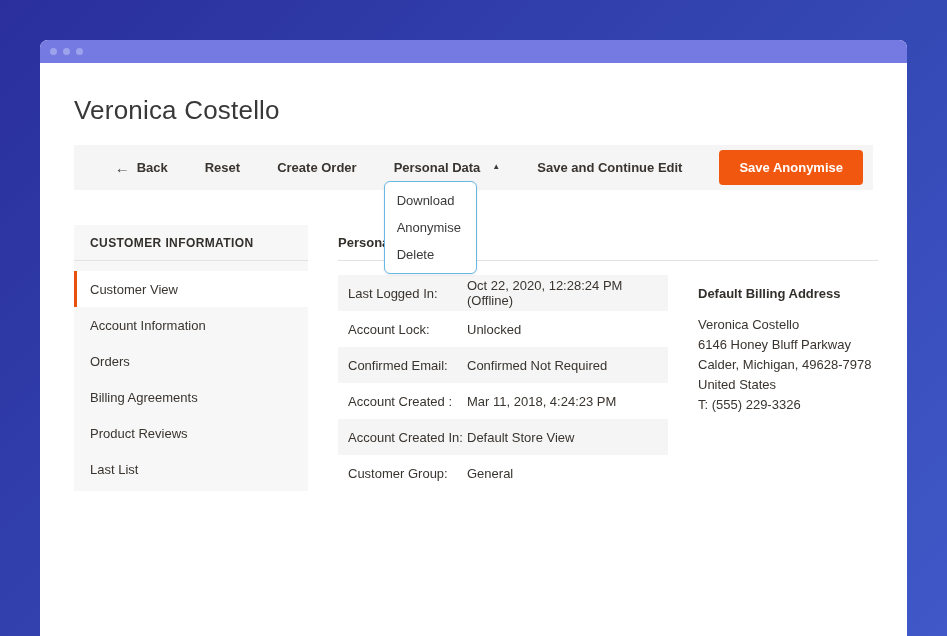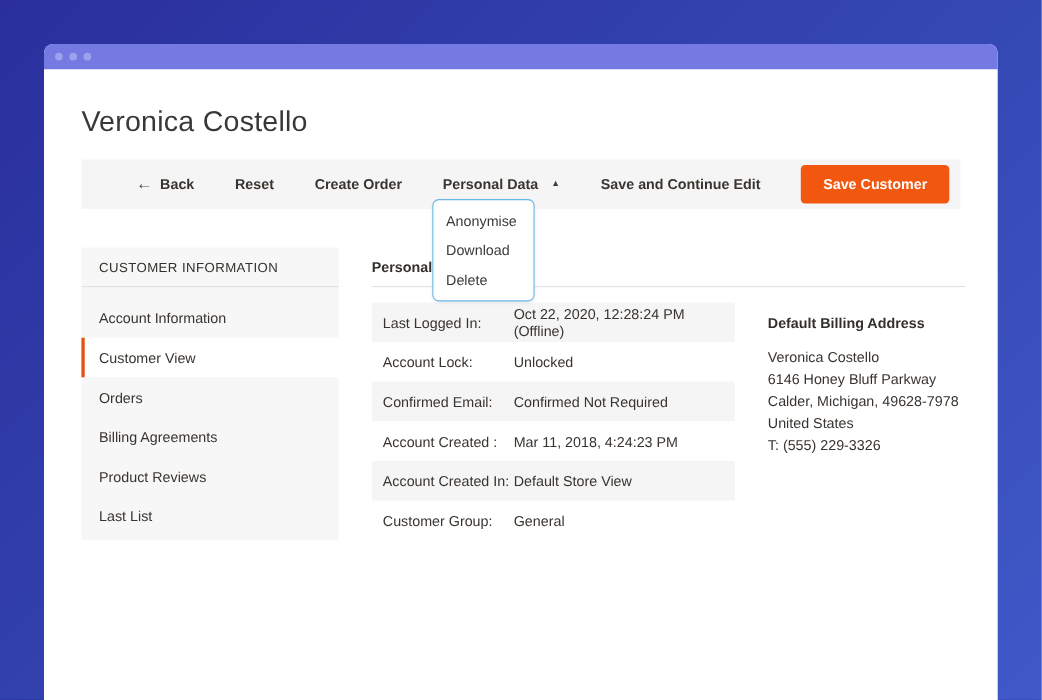--- a/index.html
+++ b/index.html
@@ -53,21 +53,21 @@
     background: #f2570f; color: #ffffff; border: none; border-radius: 4px;
     font-family: inherit; font-size: 13px; font-weight: 700;
     padding: 10px 20px; cursor: pointer;
   }
 
   
   .columns { display: flex; margin-top: 35px; }
   .sidebar { width: 234px; background: #f7f7f7; flex-shrink: 0; padding-bottom: 2px; }
   .sb-header {
     height: 36px; display: flex; align-items: center; padding-left: 16px;
-    font-size: 12px; font-weight: 400; color: #33302c; letter-spacing: 0.4px;
+    font-size: 12px; font-weight: 700; color: #33302c; letter-spacing: 0.4px;
     border-bottom: 1px solid #e2e2e2;
   }
   .sb-nav { padding-top: 10px; }
   .sb-item {
     height: 36px; display: flex; align-items: center; padding-left: 16px;
     font-size: 13px; color: #39342f; cursor: pointer;
   }
   .sb-item.active {
     background: #ffffff; border-left: 3px solid #e8500f; padding-left: 13px;
   }
@@ -113,38 +113,38 @@
       <button class="tb-btn">
         <span>Create Order</span>
       </button>
 
       <div class="pd-wrap">
         <button class="tb-btn">
           <span>Personal Data</span>
           <span class="caret">▲</span>
         </button>
         <div class="dropdown">
+          <div class="dd-item">Download</div>
           <div class="dd-item">Anonymise</div>
-          <div class="dd-item">Download</div>
           <div class="dd-item">Delete</div>
         </div>
       </div>
 
       <button class="tb-btn">
         <span>Save and Continue Edit</span>
       </button>
-      <button class="btn-primary">Save Customer</button>
+      <button class="btn-primary">Save Anonymise</button>
     </div>
 
     <div class="columns">
       <aside class="sidebar">
         <div class="sb-header">CUSTOMER INFORMATION</div>
         <nav class="sb-nav">
+          <div class="sb-item active">Customer View</div>
           <div class="sb-item">Account Information</div>
-          <div class="sb-item active">Customer View</div>
           <div class="sb-item">Orders</div>
           <div class="sb-item">Billing Agreements</div>
           <div class="sb-item">Product Reviews</div>
           <div class="sb-item">Last List</div>
         </nav>
       </aside>
 
       <section class="main">
         <div class="main-header">Personal Information</div>
         <div class="main-body">

